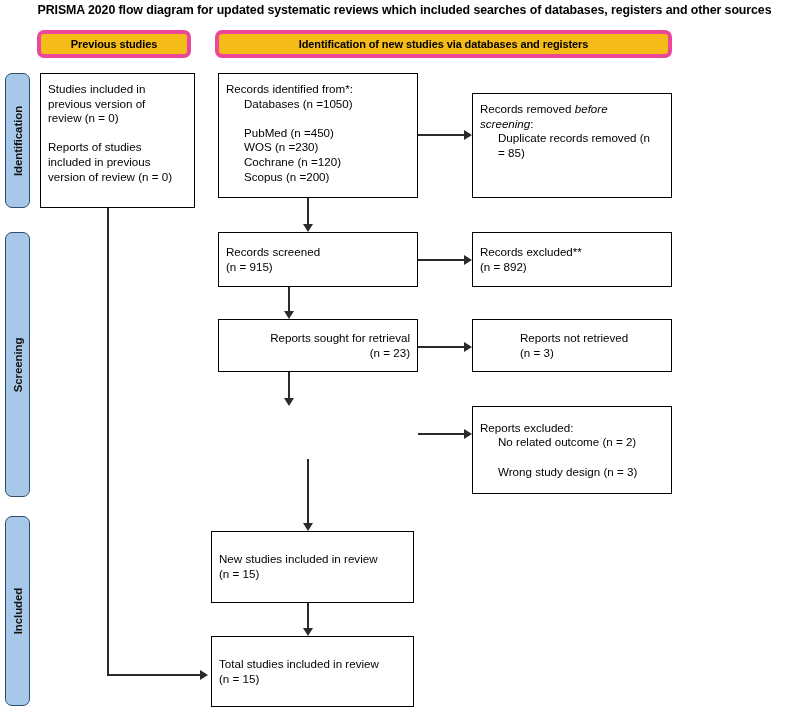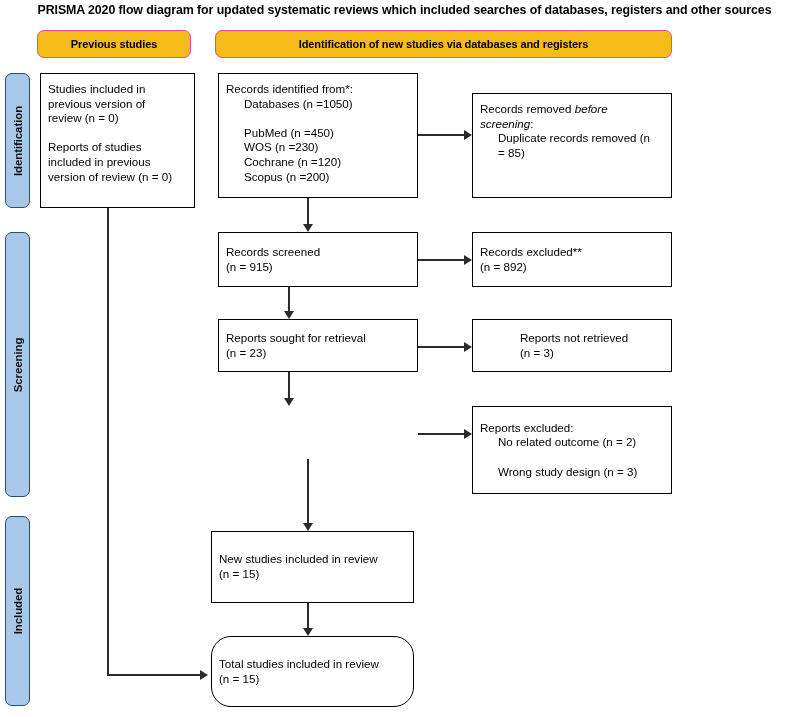--- a/index.html
+++ b/index.html
@@ -32,21 +32,21 @@
     font-weight: bold;
     letter-spacing: -0.1px;
     line-height: 16px;
     white-space: nowrap;
   }
 
   
   .hdr {
     position: absolute;
     background: #F5BB18;
-    border: 1px solid #ec4899;
+    border: 4px solid #ec4899;
     border-radius: 7px;
     color: #000000;
     font-size: 11px;
     font-weight: bold;
     display: flex;
     align-items: center;
     justify-content: center;
     text-align: center;
     letter-spacing: -0.1px;
     box-sizing: border-box;
@@ -200,21 +200,21 @@
     </div>
   </div>
 
   <div class="box" style="left:472px; top:232px; width:200px; height:55px;">
     <div class="inner">
       <p>Records excluded**</p>
       <p>(n = 892)</p>
     </div>
   </div>
 
-  <div class="box" style="left:218px; top:319px; width:200px; height:53px;">
+  <div class="box" style="left:218px; top:319px; width:200px; height:53px;text-align:right;">
     <div class="inner">
       <p>Reports sought for retrieval</p>
       <p>(n = 23)</p>
     </div>
   </div>
 
   <div class="box" style="left:472px; top:319px; width:200px; height:53px;padding-left:40px;">
     <div class="inner">
       <p>Reports not retrieved</p>
       <p>(n = 3)</p>
@@ -231,21 +231,21 @@
     </div>
   </div>
 
   <div class="box" style="left:211px; top:531px; width:203px; height:72px;">
     <div class="inner">
       <p>New studies included in review</p>
       <p>(n = 15)</p>
     </div>
   </div>
 
-  <div class="box" style="left:211px; top:636px; width:203px; height:71px;border-radius:20px;">
+  <div class="box" style="left:211px; top:636px; width:203px; height:71px;">
     <div class="inner">
       <p>Total studies included in review</p>
       <p>(n = 15)</p>
     </div>
   </div>
 
   <div class="ln vln" style="left:107px; top:208px; height:467px;"></div>
   <div class="ln hln" style="left:107px; top:674px; width:93px;"></div>
   <div class="arrow-right" style="left:200px; top:669.5px;"></div>
 

